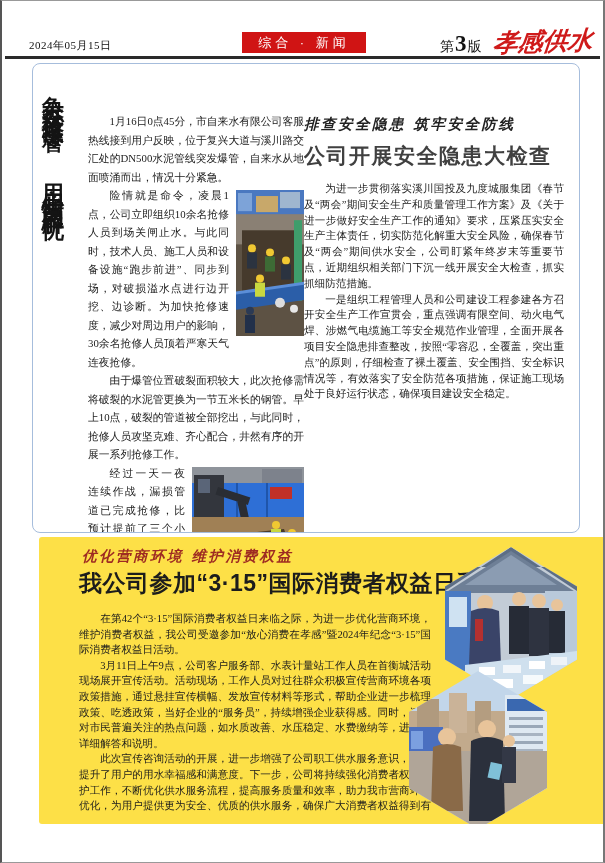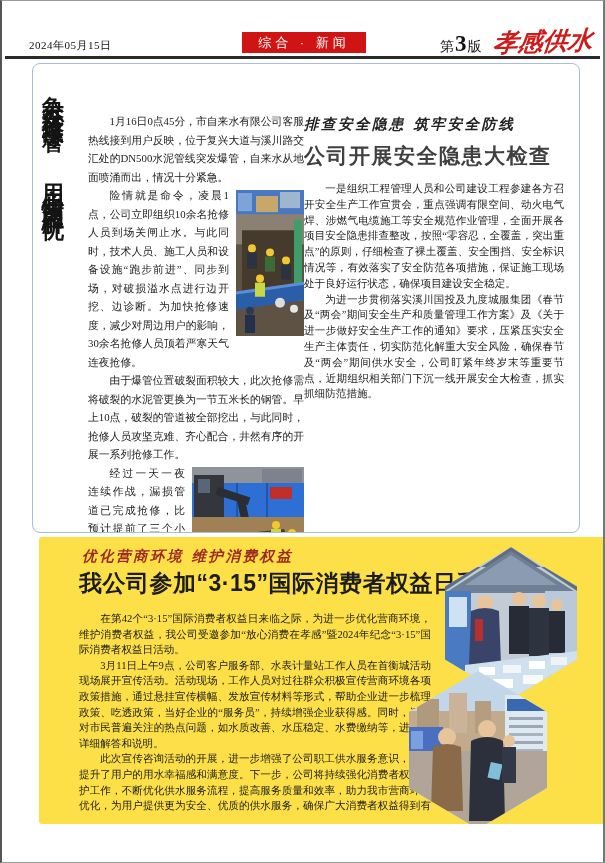--- a/index.html
+++ b/index.html
@@ -164,22 +164,22 @@
         </svg>
       </span>
       <p>经过一天一夜连续作战，漏损管道已完成抢修，比预计提前了三个小时恢复正常供水。维修人员仍在继续做着收尾工作，回填作业坑、恢复路面等。</p>
 
     </div>
 
     <div class="col-right">
       <div class="kicker">排查安全隐患 筑牢安全防线</div>
       <div class="headline">公司开展安全隐患大检查</div>
       <div class="body">
+        <p>为进一步贯彻落实溪川国投及九度城服集团《春节及“两会”期间安全生产和质量管理工作方案》及《关于进一步做好安全生产工作的通知》要求，压紧压实安全生产主体责任，切实防范化解重大安全风险，确保春节及“两会”期间供水安全，公司盯紧年终岁末等重要节点，近期组织相关部门下沉一线开展安全大检查，抓实抓细防范措施。</p>
         <p>一是组织工程管理人员和公司建设工程参建各方召开安全生产工作宣贯会，重点强调有限空间、动火电气焊、涉燃气电缆施工等安全规范作业管理，全面开展各项目安全隐患排查整改，按照“零容忍，全覆盖，突出重点”的原则，仔细检查了裸土覆盖、安全围挡、安全标识情况等，有效落实了安全防范各项措施，保证施工现场处于良好运行状态，确保项目建设安全稳定。</p>
-        <p>为进一步贯彻落实溪川国投及九度城服集团《春节及“两会”期间安全生产和质量管理工作方案》及《关于进一步做好安全生产工作的通知》要求，压紧压实安全生产主体责任，切实防范化解重大安全风险，确保春节及“两会”期间供水安全，公司盯紧年终岁末等重要节点，近期组织相关部门下沉一线开展安全大检查，抓实抓细防范措施。</p>
 
       </div>
     </div>
   </div>
 
   <div class="bottom-panel">
     <div class="bottom-kicker">优化营商环境 维护消费权益</div>
     <div class="bottom-headline">我公司参加“3·15”国际消费者权益日系列活动</div>
     <div class="bottom-body">
       <p>在第42个“3·15”国际消费者权益日来临之际，为进一步优化营商环境，维护消费者权益，我公司受邀参加“放心消费在孝感”暨2024年纪念“3·15”国际消费者权益日活动。</p>

